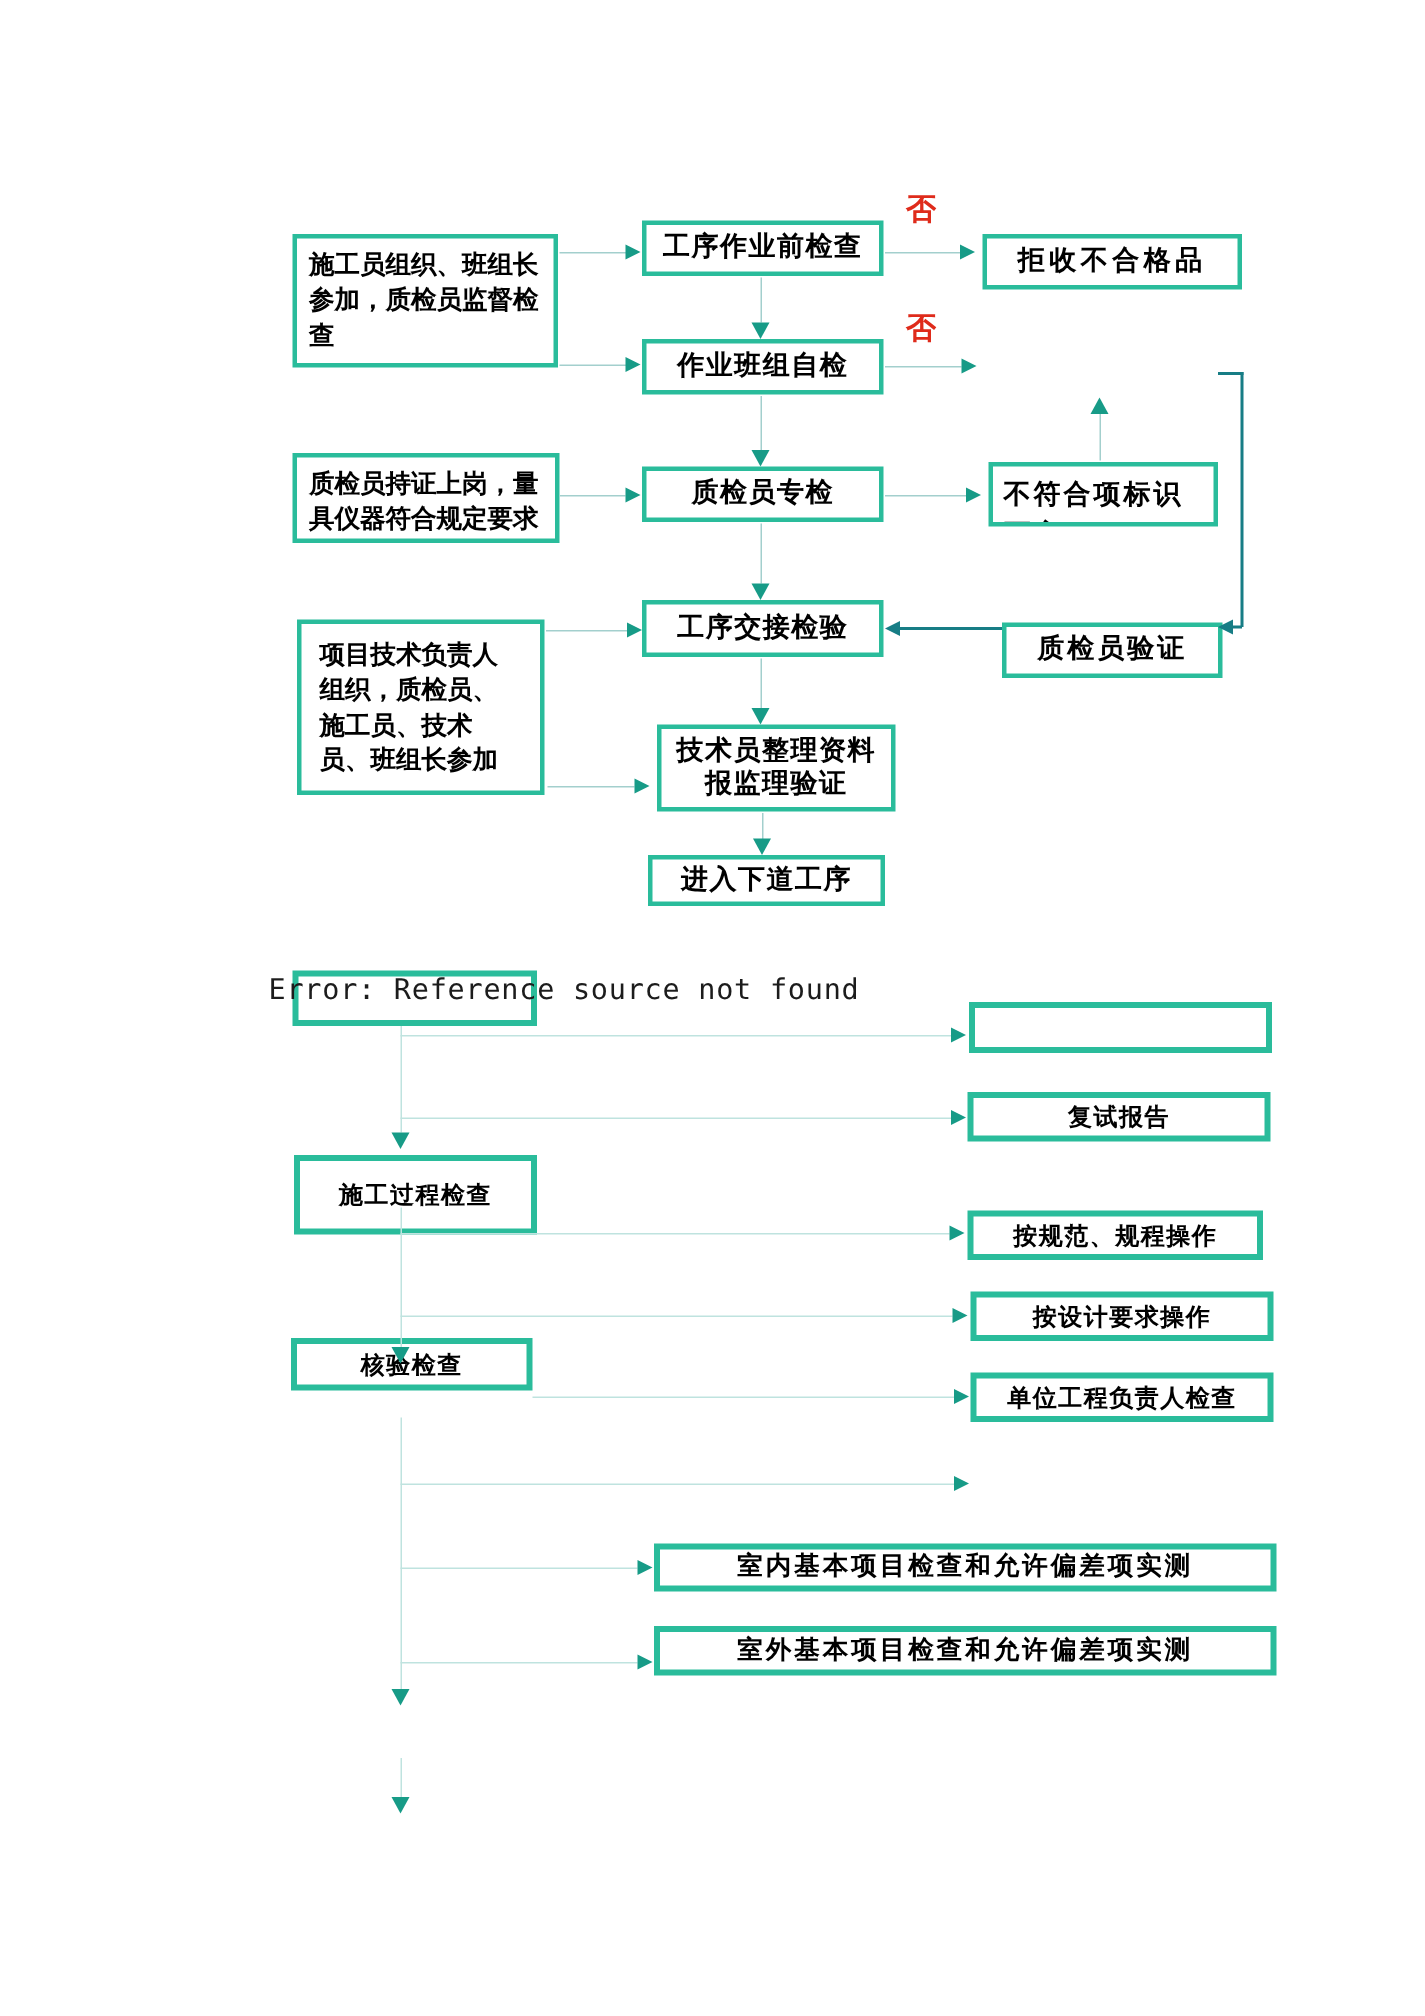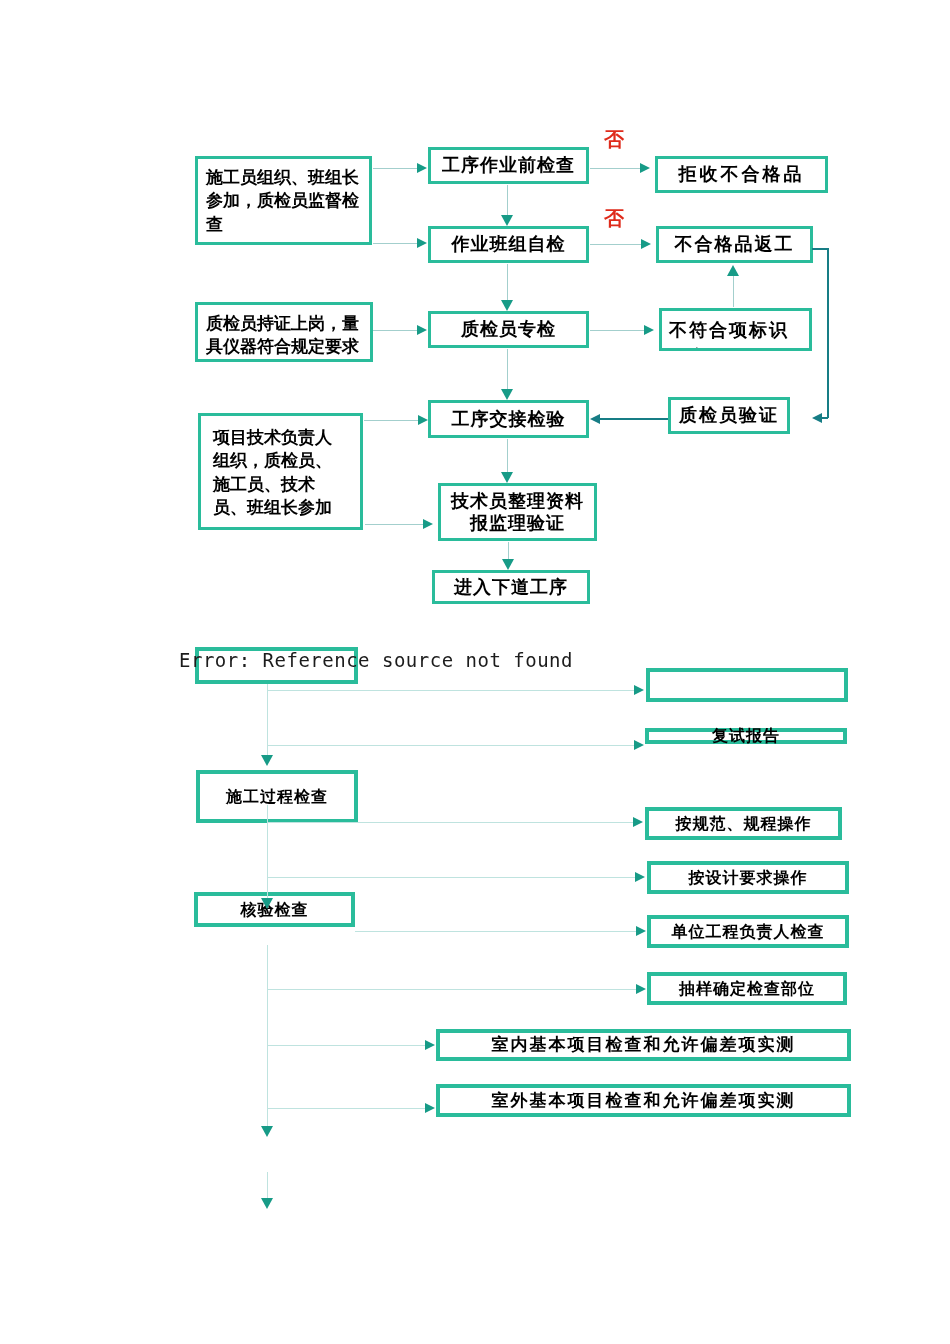--- a/index.html
+++ b/index.html
@@ -79,27 +79,24 @@
   <div class="gbox" style="left:438px;top:483px;width:159px;height:58px;padding:2px 10px">
     <span>技术员整理资料报监理验证</span>
   </div>
   <div class="gbox" style="left:432px;top:570px;width:158px;height:34px">
     <span>进入下道工序</span>
   </div>
 
   <div class="gbox" style="left:655px;top:156px;width:173px;height:37px;letter-spacing:3px">
     <span>拒收不合格品</span>
   </div>
-  <div class="gbox" style="left:656px;top:226px;width:157px;height:37px;letter-spacing:2px">
-    <span>不合格品返工</span>
-  </div>
   <div class="gbox clip" style="left:659px;top:308px;width:153px;height:43px;font-size:18px">
     <span>不符合项标识隔离</span>
   </div>
-  <div class="gbox" style="left:668px;top:397px;width:122px;height:37px;letter-spacing:2px">
+  <div class="gbox" style="left:668px;top:415px;width:147px;height:37px;letter-spacing:2px">
     <span>质检员验证</span>
   </div>
 
   <div class="no-label" style="left:604px;top:126px">否</div>
   <div class="no-label" style="left:604px;top:205px">否</div>
 
   <div class="hl" style="left:373px;top:168px;width:45px"></div>
   <div class="ah ar" style="left:417px;top:163px"></div>
 
   <div class="hl" style="left:590px;top:168px;width:50px"></div>
@@ -151,41 +148,38 @@
 
 
   <div class="gbox gbox2" style="left:195px;top:647px;width:163px;height:37px">
     <span></span>
   </div>
   <div class="err-text">Error: Reference source not found</div>
 
   <div class="gbox gbox2" style="left:646px;top:668px;width:202px;height:34px">
     <span></span>
   </div>
-  <div class="gbox gbox2" style="left:645px;top:728px;width:202px;height:16px">
+  <div class="gbox gbox2" style="left:645px;top:728px;width:202px;height:33px">
     <span>复试报告</span>
   </div>
   <div class="gbox gbox2" style="left:196px;top:770px;width:162px;height:53px">
     <span>施工过程检查</span>
   </div>
   <div class="gbox gbox2" style="left:645px;top:807px;width:197px;height:33px">
     <span>按规范、规程操作</span>
   </div>
   <div class="gbox gbox2" style="left:647px;top:861px;width:202px;height:33px">
     <span>按设计要求操作</span>
   </div>
   <div class="gbox gbox2" style="left:194px;top:892px;width:161px;height:35px">
     <span>核验检查</span>
   </div>
   <div class="gbox gbox2" style="left:647px;top:915px;width:202px;height:33px">
     <span>单位工程负责人检查</span>
   </div>
-  <div class="gbox gbox2" style="left:647px;top:972px;width:200px;height:33px">
-    <span>抽样确定检查部位</span>
-  </div>
   <div class="gbox gbox2 wbox" style="left:436px;top:1029px;width:415px;height:32px">
     <span>室内基本项目检查和允许偏差项实测</span>
   </div>
   <div class="gbox gbox2 wbox" style="left:436px;top:1084px;width:415px;height:33px">
     <span>室外基本项目检查和允许偏差项实测</span>
   </div>
 
   <div class="vl2" style="left:267px;top:684px;height:71px"></div>
   <div class="ah ad" style="left:261px;top:755px"></div>
 

